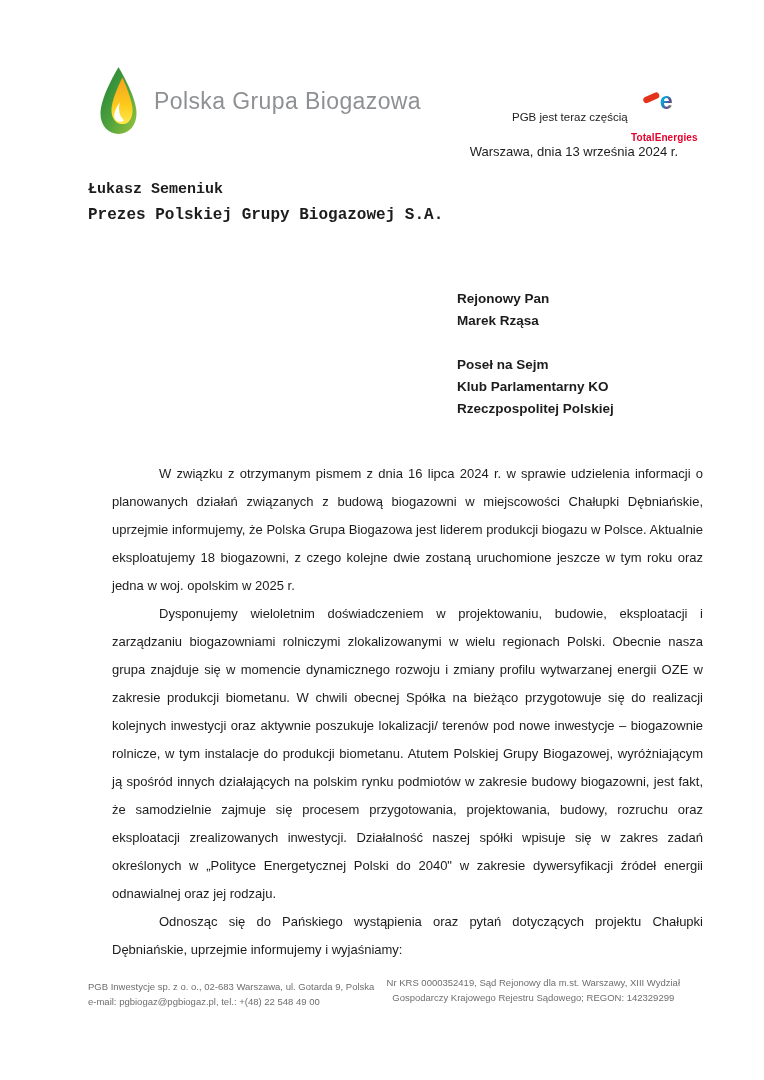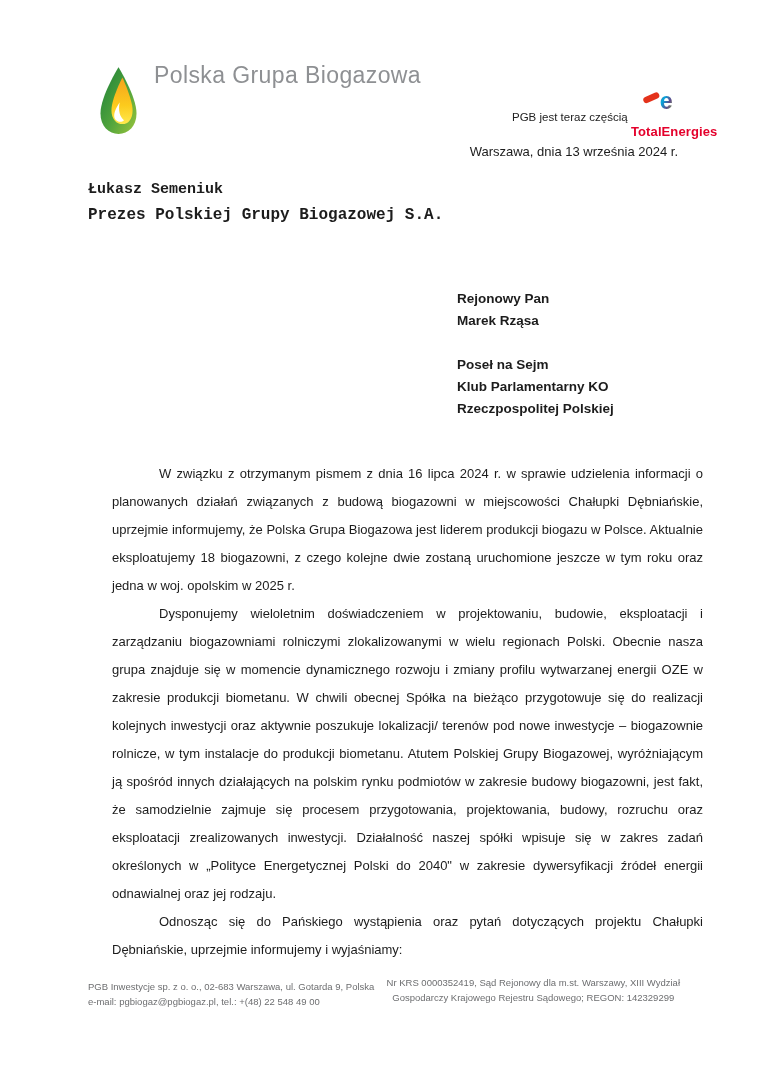--- a/index.html
+++ b/index.html
@@ -6,39 +6,39 @@
   .page{
     position:relative;
     width:764px;height:1080px;
     background:#ffffff;
     font-family:"Liberation Sans", sans-serif;
     color:#1c1c1c;
     overflow:hidden;
     margin:0 auto;
   }
   
-  .logo-group{position:absolute;left:95px;top:62px;display:flex;}
+  .logo-group{position:absolute;left:95px;top:62px;display:flex;align-items:center;}
   .logo-drop{width:47px;height:78px;}
   .brand-text{
     margin-left:12px;
     font-size:23px;
     color:#8e9093;
     letter-spacing:0.4px;
     white-space:nowrap;
     font-weight:400;
   }
   .partner-note{
     position:absolute;left:512px;top:111px;
     font-size:11.5px;color:#222;white-space:nowrap;
   }
   .te-logo{position:absolute;left:631px;top:88px;width:64px;height:40px;text-align:center;}
   .te-mark{width:44px;height:26px;display:block;margin:0 auto;}
   .te-wordmark{
-    font-size:13px;font-weight:700;color:#e4002b;
-    letter-spacing:0.1px;white-space:nowrap;display:block;margin-top:10px;
+    font-size:10px;font-weight:700;color:#e4002b;
+    letter-spacing:0.1px;white-space:nowrap;display:block;margin-top:18px;
   }
   
   .dateline{
     position:absolute;top:144px;right:86px;
     font-size:13px;white-space:nowrap;
   }
   
   .sender{position:absolute;left:88px;top:180px;font-family:Liberation Mono, monospace;}
   .sender-name{font-size:15px;font-weight:700;line-height:20px;}
   .sender-title{font-size:16px;font-weight:700;margin-top:6px;}

